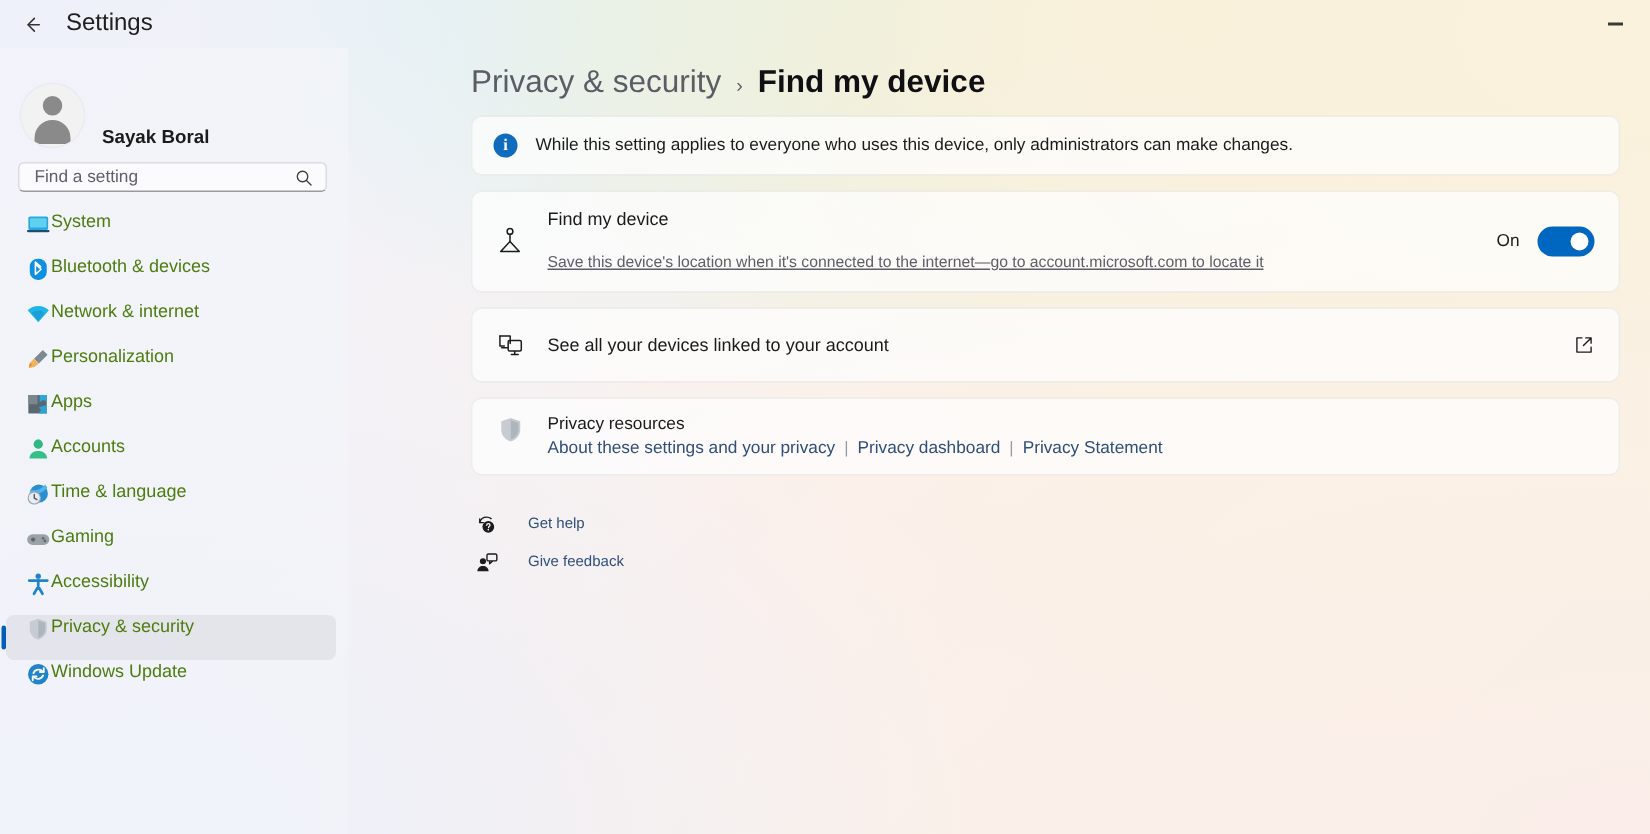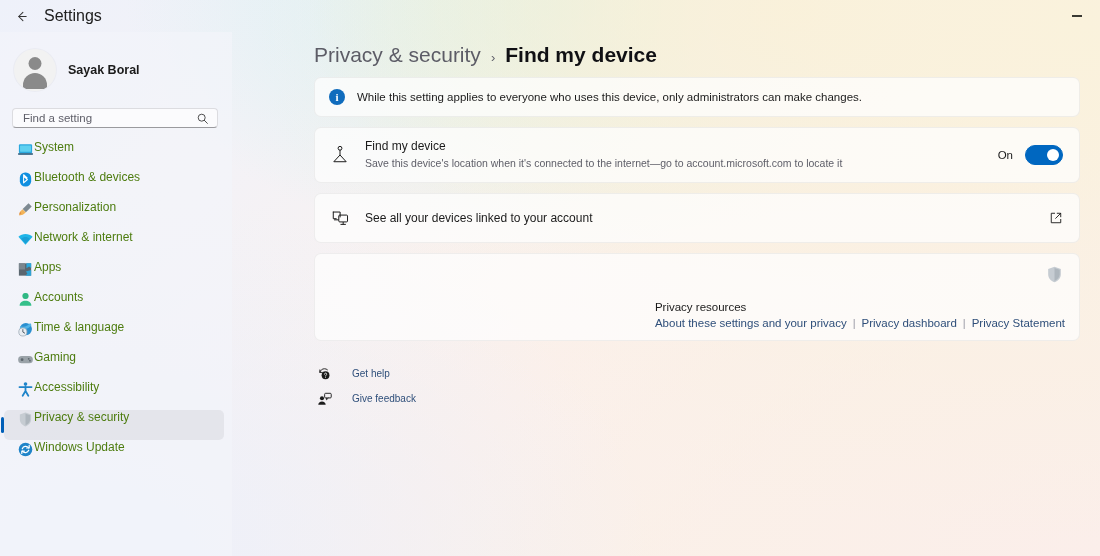--- a/index.html
+++ b/index.html
@@ -47,21 +47,21 @@
     width: 46px; height: 32px; display: flex; align-items: center; justify-content: center;
   }
   .win-btn .bar { width: 10px; height: 1.5px; background: #3a3a33; }
 
   
   .sidebar {
     position: absolute; left: 0; top: 32px; width: 232px; bottom: 0;
     background: rgba(243,244,249,0.72);
     padding-top: 0;
   }
-  .profile { display:flex; align-items:center; gap: 12px; padding: 10px 0 0 14px; height: 66px;}
+  .profile { display:flex; align-items:flex-end; gap: 12px; padding: 10px 0 0 14px; height: 66px;}
   .avatar {
     width: 42px; height: 42px; border-radius: 50%;
     background: #f2f2f2; position: relative; overflow: hidden;
     box-shadow: 0 0 0 1px rgba(0,0,0,0.03);
   }
   .avatar .head { position:absolute; left: 50%; top: 8px; transform: translateX(-50%); width: 13px; height: 13px; border-radius: 50%; background: #8a8a8a; }
   .avatar .body { position:absolute; left: 50%; top: 24px; transform: translateX(-50%); width: 24px; height: 16px; border-radius: 12px 12px 0 0; background: #8a8a8a; }
   .profile-name { font-size: 12.5px; font-weight: bold; color: #1b1b1b; }
 
   .search-wrap { padding: 10px 14px 0 12px; }
@@ -118,34 +118,34 @@
   }
   .banner-text { font-size: 11.5px; color: #1b1b1b; }
 
   .row {
     display:flex; align-items:center; gap: 14px;
     padding: 11px 16px 11px 14px; min-height: 48px;
   }
   .row-icon { width: 22px; height: 22px; display:flex; align-items:center; justify-content:center; flex:0 0 22px; color:#1b1b1b;}
   .row-main { flex: 1; min-width: 0; }
   .row-title { font-size: 12px; color: #1b1b1b; line-height: 15px; }
-  .row-sub { font-size: 10.5px; color: #5e5e68; line-height: 15px; margin-top: 2px; }
+  .row-sub { font-size: 10.5px; color: #5e5e68; line-height: 15px; margin-top: 14px; text-decoration: underline; }
   .row-right { display:flex; align-items:center; gap: 12px; }
   .toggle-label { font-size: 11.5px; color: #1b1b1b; }
   .toggle {
     width: 38px; height: 20px; border-radius: 11px; background: #0067c0;
     position: relative; border: 1px solid #0067c0;
   }
   .toggle .knob {
     position:absolute; right: 3px; top: 50%; transform: translateY(-50%);
     width: 12px; height: 12px; border-radius: 50%; background: #fff;
   }
   .ext-link { color: #1b1b1b; display:flex; }
 
-  .resources { padding: 9px 14px 11px 14px; display:flex; gap: 14px; align-items: flex-end; flex-direction: column;}
+  .resources { padding: 9px 14px 11px 14px; display:flex; gap: 14px; align-items: flex-start;}
   .res-title { font-size: 11.5px; color: #1b1b1b; line-height: 16px;}
   .res-links { display:flex; align-items:center; gap: 6px; margin-top: 2px; flex-wrap: wrap;}
   .res-links a { font-size: 11.5px; color: #2f4f7a; text-decoration: none; }
   .res-sep { color: #9a9aa4; font-size: 11px; }
 
   .footer-links { margin-top: 20px; padding-left: 2px; }
   .footer-link {
     display:flex; align-items:center; gap: 18px; height: 25px;
     font-size: 10px; color: #2f4f7a; text-decoration: none;
   }
@@ -214,36 +214,36 @@
             <rect x="3" y="1.5" width="12" height="15" rx="5.6" fill="#0f8fe0"></rect>
             <path d="M7 5.4l4 3.6-4 3.6V3.9l4 3.6" stroke="#fff" stroke-width="1.1" fill="none" stroke-linejoin="round"></path>
           </svg>
         </span>
         <span class="nav-label">Bluetooth &amp; devices</span>
       </div>
 
       <div class="nav-item">
         <span class="nav-icon">
           <svg width="17" height="17" viewBox="0 0 18 18">
+            <path d="M1.5 6.2C3.6 4.2 6.2 3.2 9 3.2s5.4 1 7.5 3L9 14.6 1.5 6.2z" fill="#1fb5e8"></path>
+            <path d="M4.4 8.2C5.8 7 7.3 6.4 9 6.4s3.2.6 4.6 1.8L9 13.6 4.4 8.2z" fill="#1a9fd6"></path>
+          </svg>
+        </span>
+        <span class="nav-label">Network &amp; internet</span>
+      </div>
+
+      <div class="nav-item">
+        <span class="nav-icon">
+          <svg width="17" height="17" viewBox="0 0 18 18">
             <path d="M12.2 2.4l3.4 3.4-6.2 6.2-3.4-3.4 6.2-6.2z" fill="#7e8a92"></path>
             <path d="M5.9 8.7l3.4 3.4-3.1 2.4-3.9.9.9-3.9 2.7-2.8z" fill="#f2b45a"></path>
             <path d="M3.2 11.5l1.5 1.5-1.6 1.3-.8.2.2-.9.7-2.1z" fill="#e08b3e"></path>
           </svg>
         </span>
         <span class="nav-label">Personalization</span>
-      </div>
-
-      <div class="nav-item">
-        <span class="nav-icon">
-          <svg width="17" height="17" viewBox="0 0 18 18">
-            <path d="M1.5 6.2C3.6 4.2 6.2 3.2 9 3.2s5.4 1 7.5 3L9 14.6 1.5 6.2z" fill="#1fb5e8"></path>
-            <path d="M4.4 8.2C5.8 7 7.3 6.4 9 6.4s3.2.6 4.6 1.8L9 13.6 4.4 8.2z" fill="#1a9fd6"></path>
-          </svg>
-        </span>
-        <span class="nav-label">Network &amp; internet</span>
       </div>
 
       <div class="nav-item">
         <span class="nav-icon">
           <svg width="17" height="17" viewBox="0 0 18 18">
             <rect x="2" y="2.5" width="13" height="13" fill="#5b6770"></rect>
             <rect x="2" y="2.5" width="6.5" height="6.5" fill="#7b868e"></rect>
             <path d="M10 2.5h5v5l-2.2-1.6L10 7.6V2.5z" fill="#2aa8de"></path>
             <path d="M15 9.5v6h-6l2-2.2-1.6-2.2L15 9.5z" fill="#2aa8de" opacity="0.9"></path>
           </svg>

